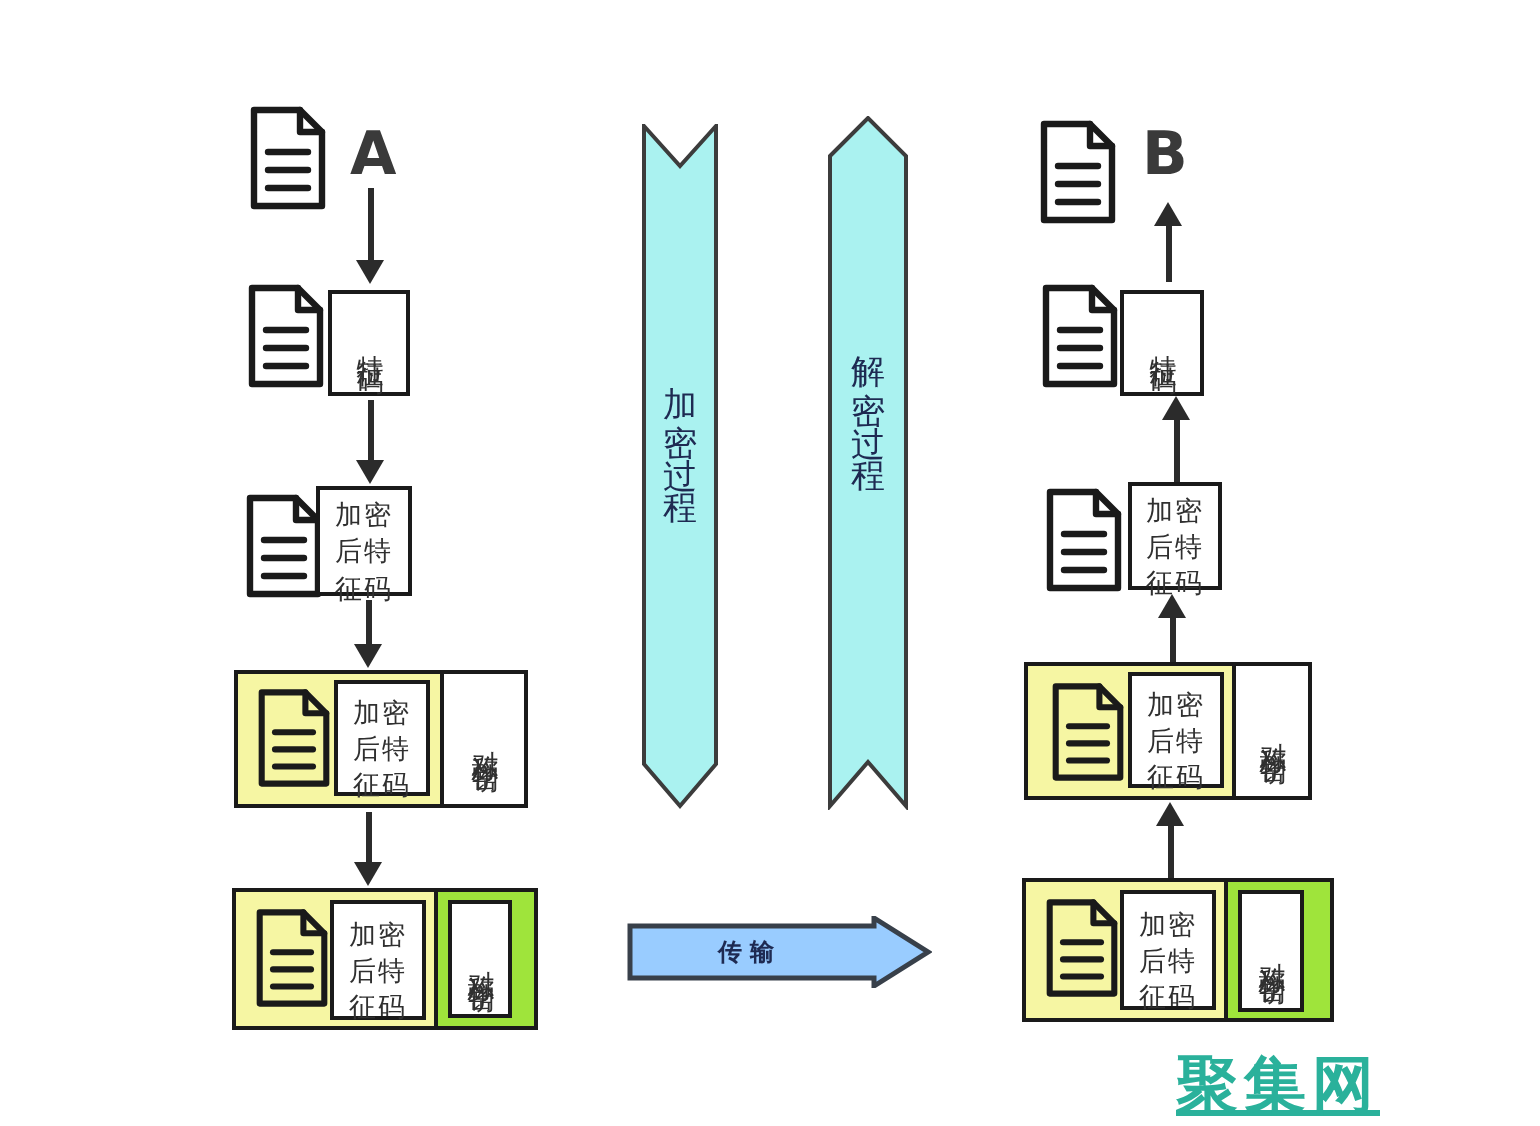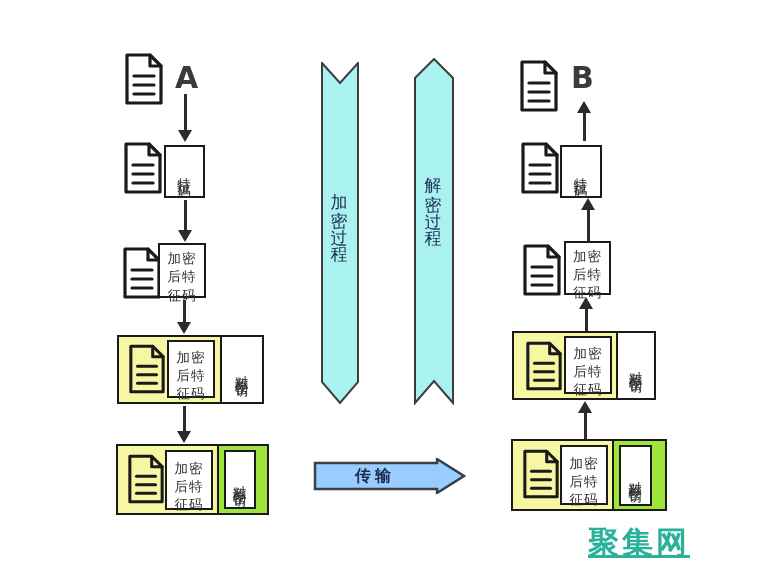--- a/index.html
+++ b/index.html
@@ -48,21 +48,21 @@
   .ribbon svg polygon { fill:var(--ribbon-fill,#aaf2f0); stroke:#3c3c3c; stroke-width:2; }
   .ribbon-label { position:absolute; left:50%; transform:translateX(-50%);
     writing-mode:vertical-rl; text-orientation:upright;
     font-size:17px; letter-spacing:18px; color:var(--ribbon-text,#1e2a52); }
 
   
   .trans { position:absolute; }
   .trans svg polygon { fill:var(--transmission-fill,#99ccff); stroke:#38404a; stroke-width:2.5; }
   .trans-label { position:absolute; left:0; width:124px; top:5px; height:26px;
     display:flex; align-items:center; justify-content:center;
-    font-size:16px; font-weight:600; letter-spacing:4px; color:var(--ribbon-text,#1e2a52); }
+    font-size:12px; font-weight:600; letter-spacing:4px; color:var(--ribbon-text,#1e2a52); }
 
   
   .watermark { position:absolute; font-size:31px; font-weight:800; letter-spacing:3px;
     color:var(--watermark,#2ab19b); }
 </style>
 </head>
 <body>
 
 <div id="canvas">
 

